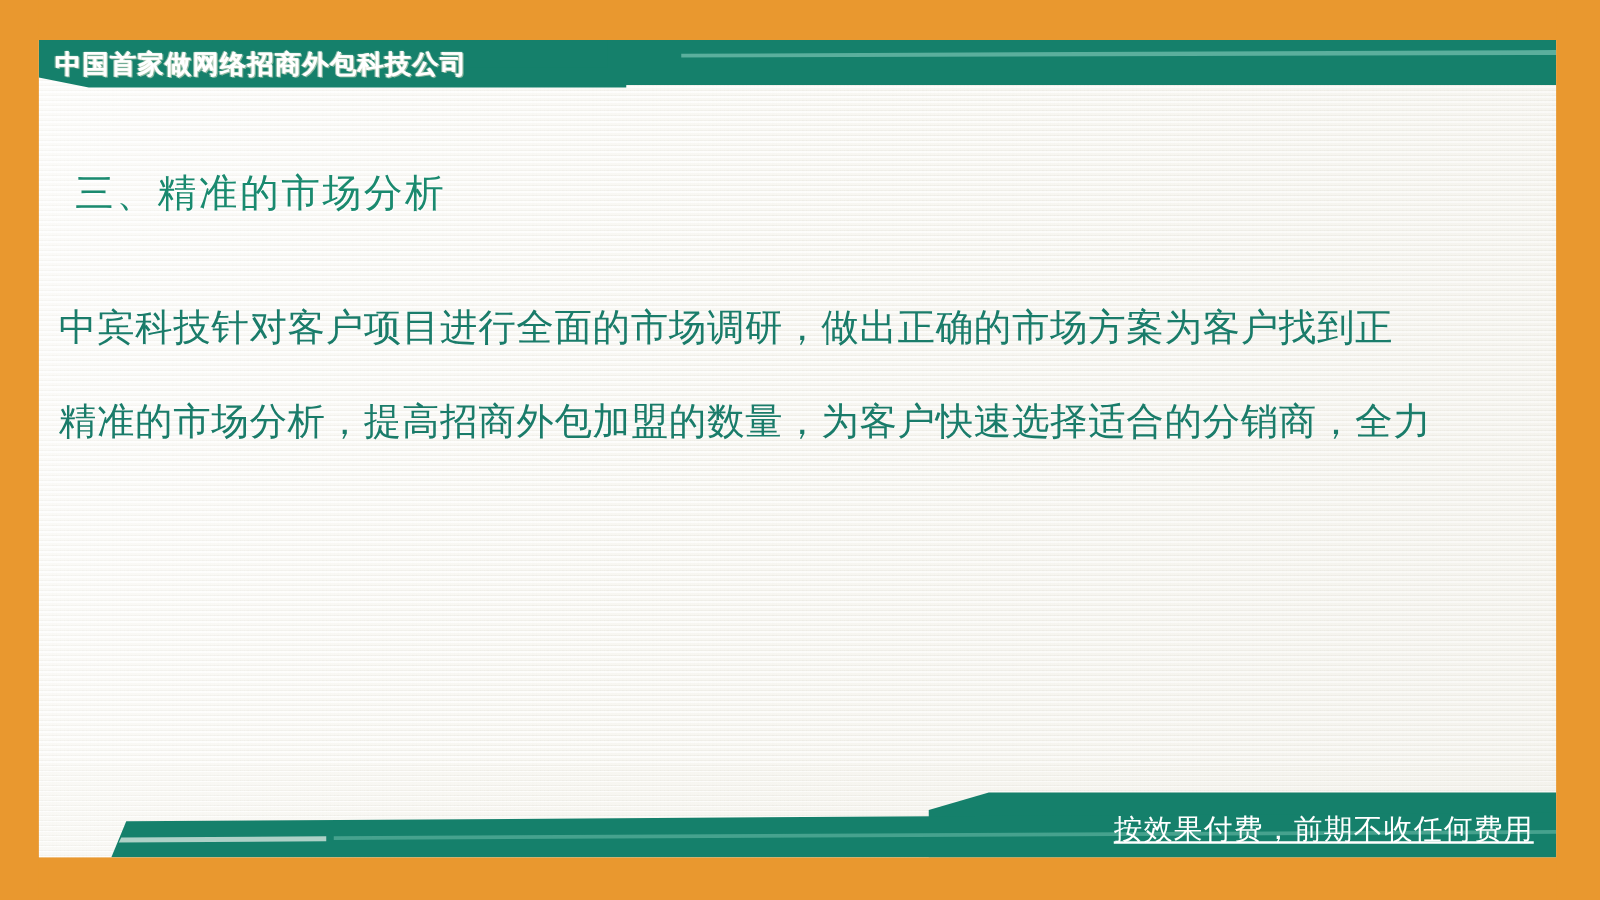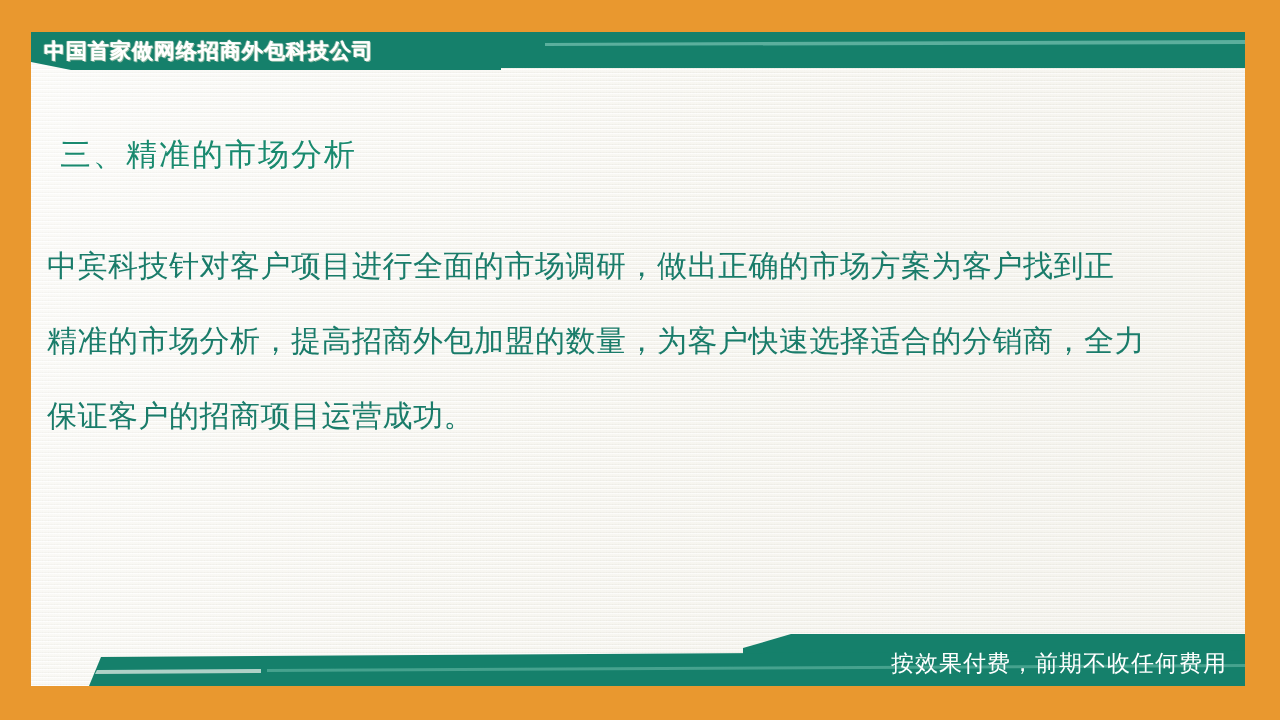--- a/index.html
+++ b/index.html
@@ -82,21 +82,21 @@
     white-space:nowrap;
     text-shadow:0 1px 0 rgba(255,255,255,.8);
     z-index:5;
   }
 
   
   .body-text{
     position:absolute;
     left:47px; top:228px;
     width:1140px;
-    font-family:Liberation Sans, sans-serif;
+    font-family:Liberation Mono, monospace;
     font-size:30px;
     line-height:75px;
     color:#1A7C6A;
     letter-spacing:0.5px;
     text-align:justify;
     text-justify:inter-character;
     z-index:5;
   }
   .body-text .ln{display:block;white-space:nowrap;}
 
@@ -111,20 +111,21 @@
 
   .ftr-text{
     position:absolute;
     right:53px; top:648px;
     font-family:"Liberation Sans","DejaVu Sans",sans-serif;
     font-size:23px;
     letter-spacing:1px;
     color:#FFFFFF;
     white-space:nowrap;
     z-index:6;
+    text-decoration:underline;
   }
 
   
   .frame{position:absolute;background:#E9982F;z-index:9;pointer-events:none;}
   .frame.left  {left:0;   top:0;    width:31px;  height:720px;}
   .frame.right {left:1245px;top:0;  width:35px;  height:720px;}
   .frame.top   {left:0;   top:0;    width:1280px;height:32px;}
   .frame.bottom{left:0;   top:686px;width:1280px;height:34px;}
 </style>
 </head>
@@ -144,21 +145,20 @@
       <path d="M514,11 L1214,8 L1214,12 L514,14 Z" fill="#5FB1A0" opacity="0.95"></path>
     </svg>
   </div>
   <div class="hdr-title">中国首家做网络招商外包科技公司</div>
 
   <div class="section-title">三、精准的市场分析</div>
 
   <div class="body-text">
     <span class="ln">中宾科技针对客户项目进行全面的市场调研，做出正确的市场方案为客户找到正</span>
     <span class="ln">精准的市场分析，提高招商外包加盟的数量，为客户快速选择适合的分销商，全力</span>
-    <span class="ln">保证客户的招商项目运营成功。</span>
   </div>
 
   <div class="ftr-wrap">
     <svg class="ftr-svg" viewBox="0 0 1214 66" preserveAspectRatio="none" xmlns="http://www.w3.org/2000/svg">
 
       <path d="M712,28 L760,14 L1214,14 L1214,66 L712,66 Z" fill="#15806B"></path>
 
       <path d="M70,37 L1214,30 L1214,66 L58,66 Z" fill="#15806B"></path>
 
       <path d="M66,50 L230,49 L230,53 L64,54 Z" fill="#BFD9D2" opacity="0.9"></path>

